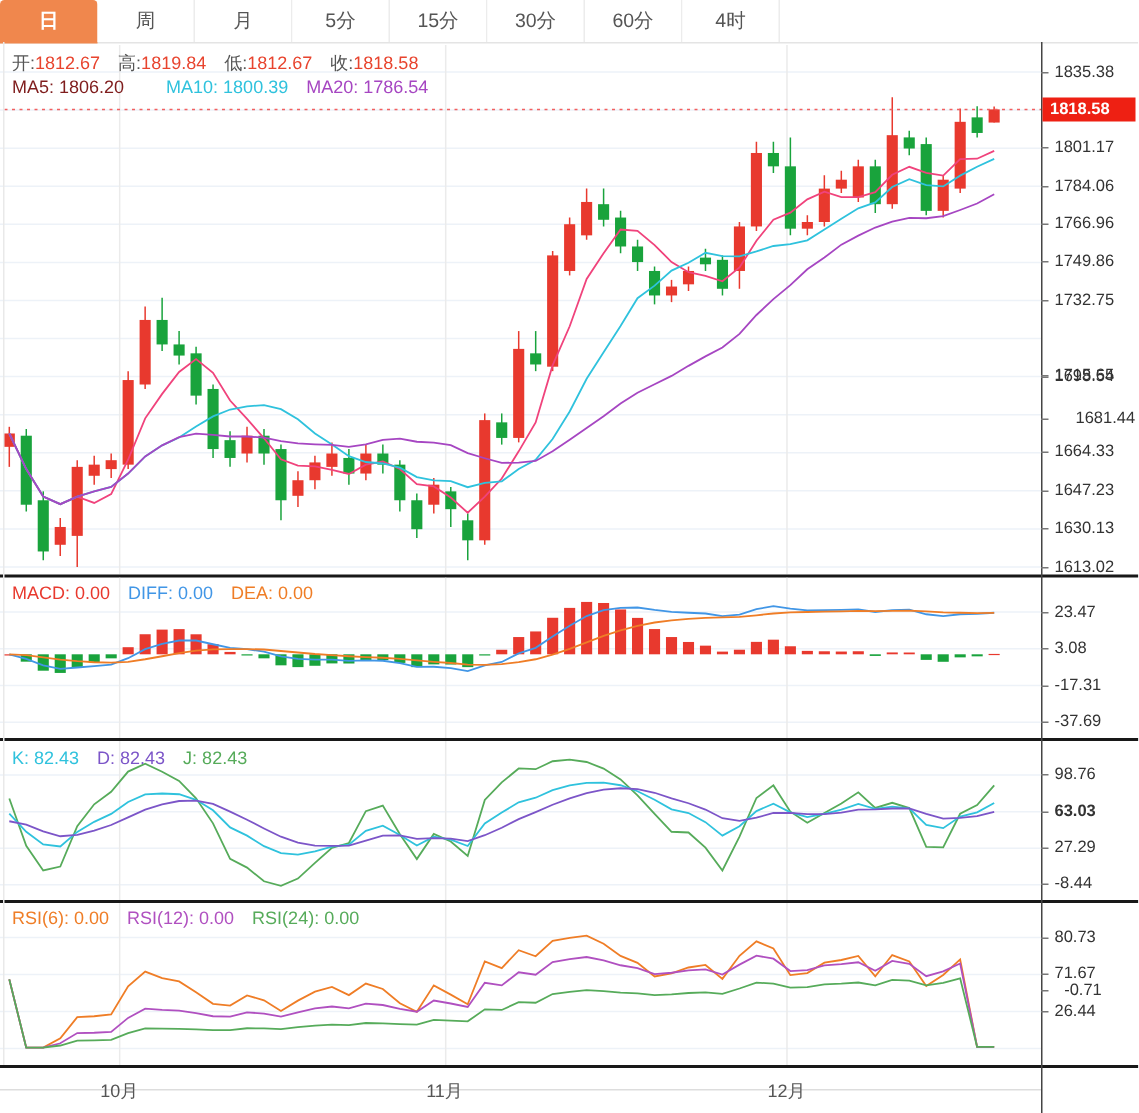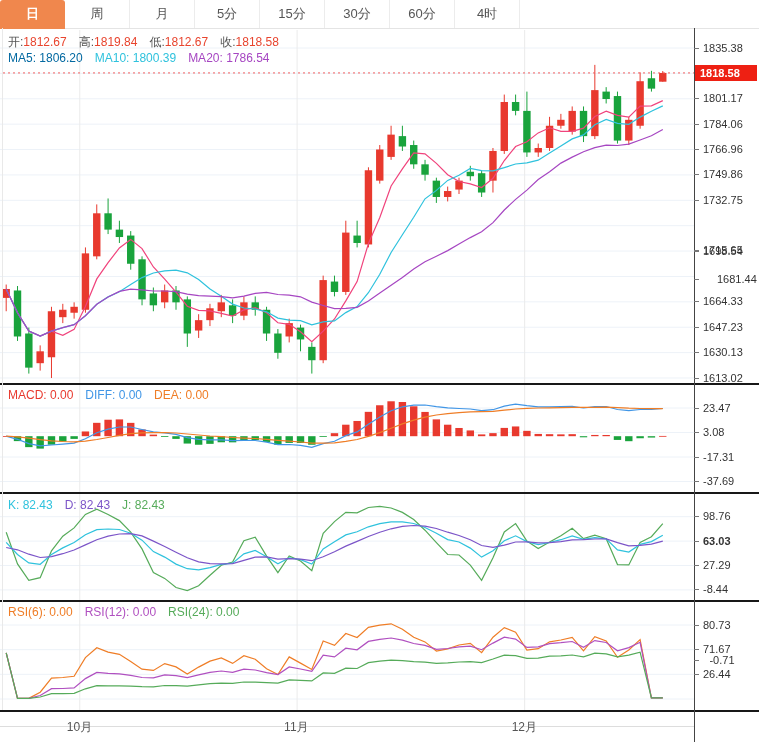--- a/index.html
+++ b/index.html
@@ -176,21 +176,21 @@
       <line x1="651.44" y1="40.82515510447498" x2="651.44" y2="61.602279386831775" stroke="#19a33c" stroke-width="1"></line>
       <rect x="647.74" y="48.24555663388812" width="7.4" height="10.388562141178397" fill="#19a33c"></rect>
       <line x1="662.7600000000001" y1="41.06260795341632" x2="662.7600000000001" y2="51.70346374659454" stroke="#e8392e" stroke-width="1"></line>
       <rect x="659.0600000000001" y="42.93254913882842" width="7.4" height="8.770914607766116" fill="#e8392e"></rect>
       <polyline points="6.2,259.0 17.5,282.7 28.8,301.0 40.2,306.1 51.5,301.1 62.8,305.3 74.1,299.4 85.4,276.5 96.8,248.9 108.1,232.6 119.4,218.0 130.7,209.4 142.0,218.6 153.4,237.0 164.7,249.2 176.0,262.2 187.3,276.2 198.6,280.4 210.0,280.9 221.3,283.3 232.6,286.0 243.9,279.8 255.2,277.7 266.6,282.7 277.9,292.8 289.2,294.3 300.5,301.7 311.8,311.8 323.2,301.1 334.5,289.0 345.8,270.9 357.1,251.6 368.4,213.6 379.8,187.5 391.1,156.0 402.4,138.8 413.7,123.0 425.0,123.9 436.4,133.4 447.7,144.7 459.0,151.5 470.3,153.9 481.6,157.5 493.0,148.3 504.3,130.5 515.6,116.5 526.9,111.8 538.2,102.9 549.6,97.8 560.9,101.4 572.2,101.4 583.5,98.1 594.8,86.5 606.2,81.2 617.5,85.3 628.8,87.1 640.1,76.1 651.4,75.8 662.8,70.6" fill="none" stroke="#f0437c" stroke-width="1.2"></polyline>
       <polyline points="6.2,259.0 17.5,282.7 28.8,301.0 40.2,306.1 51.5,301.1 62.8,297.6 74.1,294.6 85.4,285.7 96.8,274.3 108.1,266.9 119.4,261.7 130.7,254.4 142.0,247.6 153.4,243.0 164.7,240.9 176.0,240.1 187.3,242.8 198.6,249.5 210.0,259.0 221.3,266.3 232.6,274.1 243.9,278.0 255.2,279.0 266.6,281.8 277.9,288.1 289.2,290.2 300.5,290.7 311.8,294.8 323.2,291.9 334.5,290.9 345.8,282.6 357.1,276.6 368.4,262.7 379.8,244.3 391.1,222.5 402.4,204.8 413.7,187.3 425.0,168.8 436.4,160.4 447.7,150.4 459.0,145.2 470.3,138.5 481.6,140.7 493.0,140.9 504.3,137.6 515.6,134.0 526.9,132.8 538.2,130.2 549.6,123.0 560.9,115.9 572.2,108.9 583.5,104.9 594.8,94.7 606.2,89.5 617.5,93.4 628.8,94.3 640.1,87.1 651.4,81.2 662.8,75.9" fill="none" stroke="#2fc2dd" stroke-width="1.2"></polyline>
       <polyline points="6.2,259.0 17.5,282.7 28.8,301.0 40.2,306.1 51.5,301.1 62.8,297.6 74.1,294.6 85.4,285.7 96.8,274.3 108.1,266.9 119.4,261.4 130.7,259.1 142.0,259.9 153.4,261.0 164.7,261.0 176.0,261.7 187.3,264.1 198.6,265.6 210.0,266.2 221.3,266.6 232.6,267.9 243.9,266.2 255.2,263.3 266.6,262.4 277.9,264.5 289.2,265.1 300.5,266.8 311.8,272.1 323.2,275.5 334.5,278.6 345.8,278.4 357.1,277.3 368.4,270.9 379.8,263.1 391.1,255.3 402.4,247.5 413.7,239.0 425.0,231.8 436.4,226.2 447.7,220.6 459.0,213.9 470.3,207.6 481.6,201.7 493.0,192.6 504.3,180.0 515.6,169.4 526.9,160.1 538.2,149.5 549.6,141.7 560.9,133.1 572.2,127.1 583.5,121.7 594.8,117.7 606.2,115.2 617.5,115.5 628.8,114.1 640.1,110.0 651.4,105.7 662.8,99.5" fill="none" stroke="#a646c2" stroke-width="1.2"></polyline>
       <line x1="3" y1="42.93254913882842" x2="694" y2="42.93254913882842" stroke="#f26060" stroke-width="1" stroke-dasharray="2 3"></line>
     </svg>
   <div class="legend" id="legend-ohlc" style="left:8px;top:34px"><span class="itm"><span class="lab">开:</span><span style="color: rgb(232, 68, 46);">1812.67</span></span><span class="itm"><span class="lab">高:</span><span style="color: rgb(232, 68, 46);">1819.84</span></span><span class="itm"><span class="lab">低:</span><span style="color: rgb(232, 68, 46);">1812.67</span></span><span class="itm"><span class="lab">收:</span><span style="color: rgb(232, 68, 46);">1818.58</span></span></div>
-  <div class="legend" id="legend-ma" style="left:8px;top:51px"><span class="itm" style="color: #0369a1;">MA5: 1806.20</span><span class="itm" style="color: rgb(47, 194, 221);">MA10: 1800.39</span><span class="itm" style="color: rgb(166, 70, 194);">MA20: 1786.54</span></div>
+  <div class="legend" id="legend-ma" style="left:8px;top:51px"><span class="itm" style="color: #7f1d1d;">MA5: 1806.20</span><span class="itm" style="color: rgb(47, 194, 221); margin-left: 16px;">MA10: 1800.39</span><span class="itm" style="color: rgb(166, 70, 194);">MA20: 1786.54</span></div>
 
   <div class="sep" style="top:383px"></div>
   <svg class="panel" id="macd-svg" width="694" height="107" style="top:385px">
       <line x1="0" y1="23" x2="694" y2="23" stroke="#edf2f8" stroke-width="1"></line>
       <line x1="0" y1="47.5" x2="694" y2="47.5" stroke="#edf2f8" stroke-width="1"></line>
       <line x1="0" y1="72" x2="694" y2="72" stroke="#edf2f8" stroke-width="1"></line>
       <line x1="0" y1="96.48798430603236" x2="694" y2="96.48798430603236" stroke="#edf2f8" stroke-width="1"></line>
       <line x1="79.78" y1="0" x2="79.78" y2="107" stroke="#ebebeb" stroke-width="1"></line>
       <line x1="297.12399999999997" y1="0" x2="297.12399999999997" y2="107" stroke="#ebebeb" stroke-width="1"></line>
       <line x1="524.6560000000001" y1="0" x2="524.6560000000001" y2="107" stroke="#ebebeb" stroke-width="1"></line>

